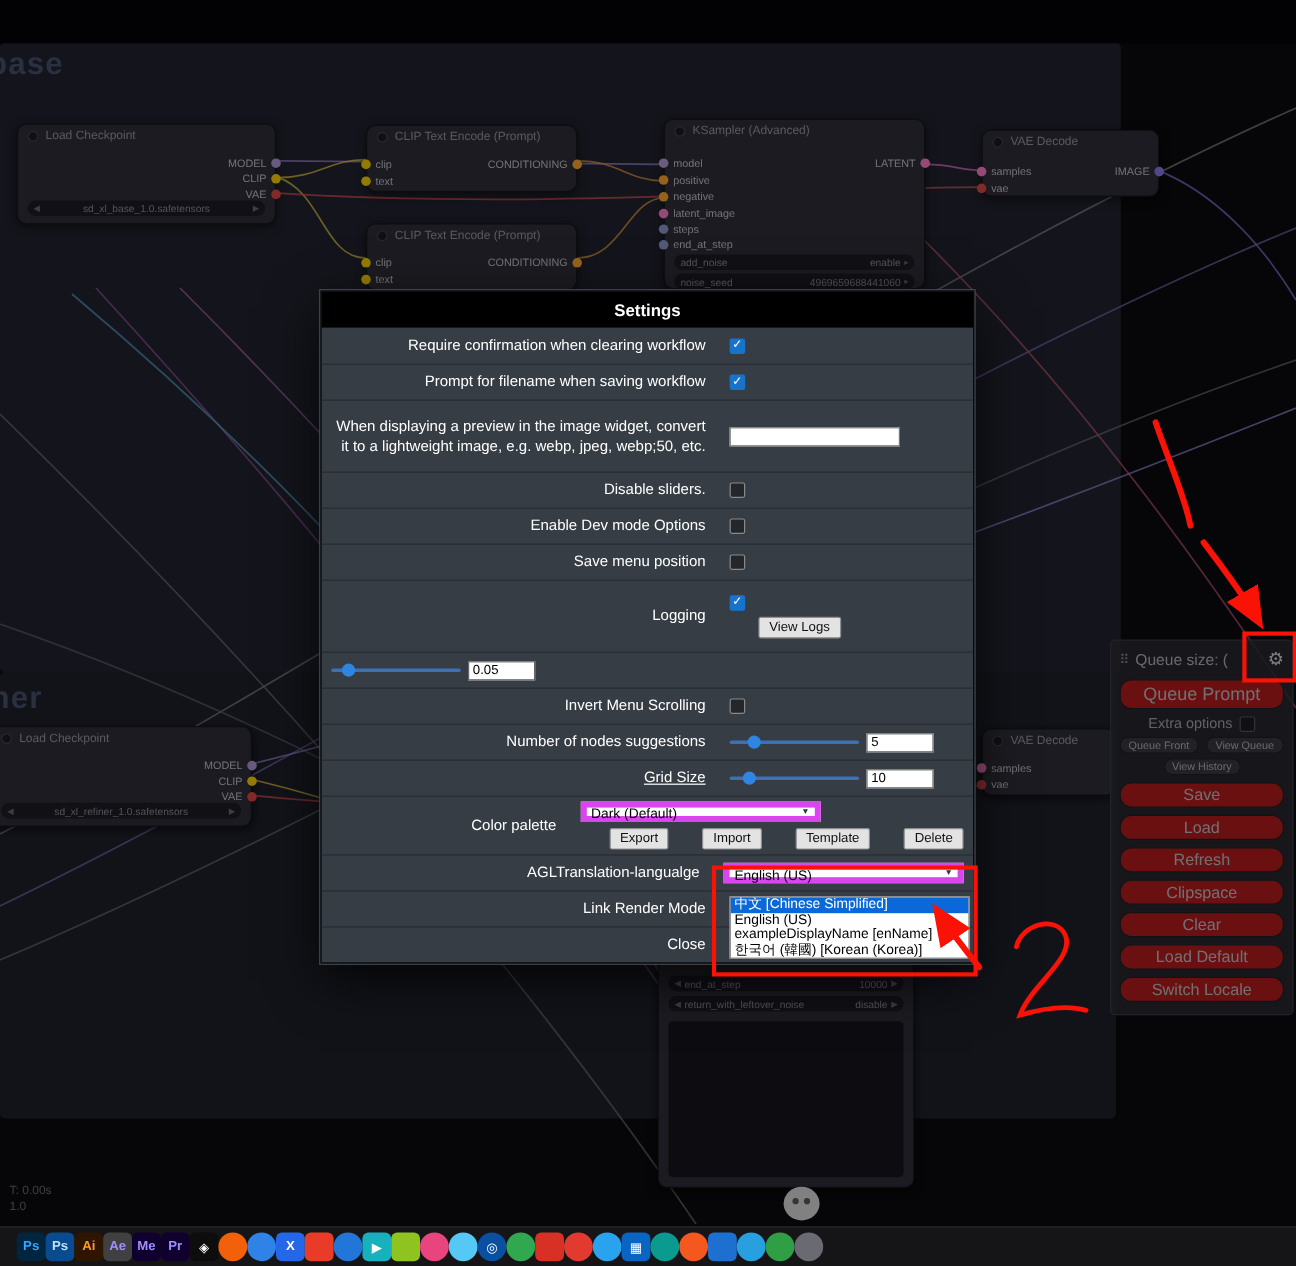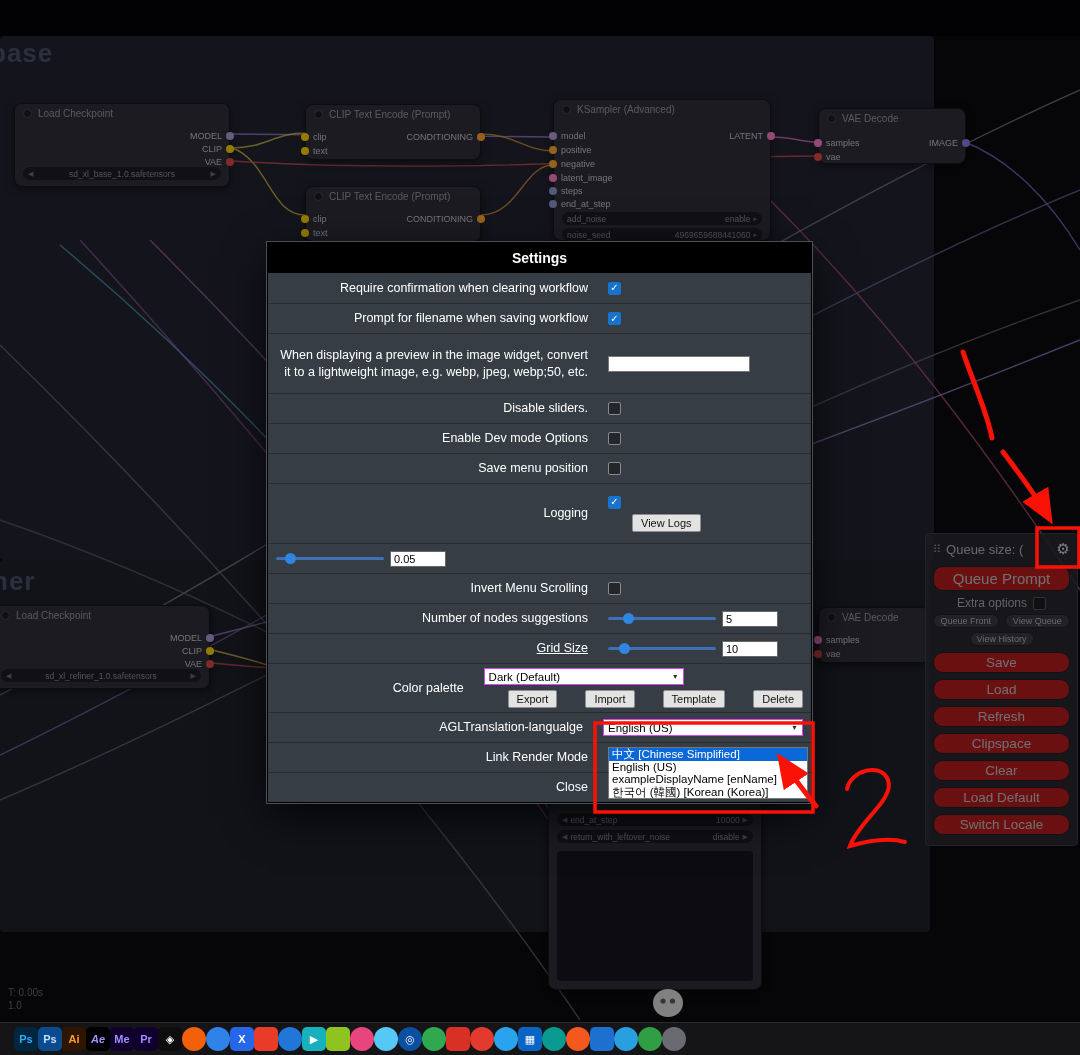--- a/index.html
+++ b/index.html
@@ -72,22 +72,22 @@
         display:inline-flex; align-items:center; justify-content:center; flex:none; cursor:pointer; }
   .cb.checked { background:#1873cc; border-color:#1873cc; }
   .cb.checked::after { content:"✓"; color:#fff; font-size:10px; line-height:1; }
   .cb.dark { background:#1d1d22; border-color:#55555e; }
 
   .textbox { width:142px; height:16px; background:#fff; border:1px solid #777; font-size:11px; color:#000; padding:0 3px; }
   .slider { position:relative; width:108px; height:13px; flex:none; }
   .slider .track { position:absolute; left:0; right:0; top:5px; height:3px; background:#3f6fb5; border-radius:2px; }
   .slider .thumb { position:absolute; top:1px; width:11px; height:11px; border-radius:50%; background:#2e86e0; }
   .numbox { width:56px; height:16px; background:#fff; border:1px solid #666; color:#000; font-size:11px; padding:0 3px; line-height:15px; }
-  .sel { width:200px; height:17px; background:#fff; border:1px solid #d946ef; color:#000; font-size:11.5px;
-         display:flex; align-items:center; justify-content:space-between; padding:0 4px; cursor:pointer; }
+  .sel { width:200px; height:17px; background:#fff; border:5px solid #d946ef; color:#000; font-size:11.5px;
+         display:flex; justify-content:space-between; padding:0 4px; cursor:pointer; }
   .caret { font-size:7px; color:#333; }
   .btn-light { background:#e3e3e3; border:1px solid #8f8f8f; color:#111; font-size:11px; padding:2px 8px; border-radius:2px; cursor:pointer;margin-left:24px; }
   .btn-row { display:flex; gap:4px; }
 
   .agl-list { position:absolute; left:340px; top:504px; width:200px; background:#fff; border:1px solid #777;
               z-index:12; font-size:11.5px; color:#000; }
   .agl-opt { padding:0 3px; line-height:12.5px; white-space:nowrap; overflow:hidden; cursor:pointer; }
   .agl-opt.hl { background:var(--highlight-blue,#0a68d8); color:#fff; }
 
   
@@ -516,21 +516,21 @@
     <rect class="ann ann-box" x="595" y="723" width="218" height="89"></rect>
     <path class="ann ann-thick" d="M816,806 C803,790 791,774 781,759" marker-end="url(#ah)"></path>
     <path class="ann ann-med" d="M847,789 C851,770 881,762 888,780 C895,799 859,821 850,846 C867,841 888,837 905,842"></path>
   </svg>
 
   <div class="taskbar">
     <span style="display:flex;gap:0;align-items:center;">
         <span class="tb-icon" style="background: rgb(0, 38, 63); color: rgb(52, 167, 255);">Ps</span>
         <span class="tb-icon" style="background: rgb(10, 74, 143); color: rgb(191, 226, 255);">Ps</span>
         <span class="tb-icon" style="background: rgb(46, 21, 0); color: rgb(255, 154, 46);">Ai</span>
-        <span class="tb-icon" style="background: #000000; color: rgb(159, 143, 255); font-style: italic;">Ae</span>
+        <span class="tb-icon" style="background: #404040; color: rgb(159, 143, 255);">Ae</span>
         <span class="tb-icon" style="background: rgb(16, 0, 46); color: rgb(159, 143, 255);">Me</span>
         <span class="tb-icon" style="background: rgb(16, 0, 46); color: rgb(159, 143, 255);">Pr</span>
         <span class="tb-icon" style="background: rgb(13, 13, 13); color: rgb(255, 255, 255);">◈</span>
         <span class="tb-icon round" style="background: rgb(242, 96, 10); color: rgb(255, 255, 255);"></span>
         <span class="tb-icon round" style="background: rgb(47, 130, 232); color: rgb(255, 255, 255);"></span>
         <span class="tb-icon" style="background: rgb(36, 103, 232); color: rgb(255, 255, 255);">X</span>
         <span class="tb-icon" style="background: rgb(232, 60, 40); color: rgb(255, 255, 255);"></span>
         <span class="tb-icon round" style="background: rgb(33, 118, 216); color: rgb(255, 255, 255);"></span>
         <span class="tb-icon" style="background: rgb(23, 176, 189); color: rgb(255, 255, 255);">▶</span>
         <span class="tb-icon" style="background: rgb(143, 195, 31); color: rgb(255, 255, 255);"></span>

